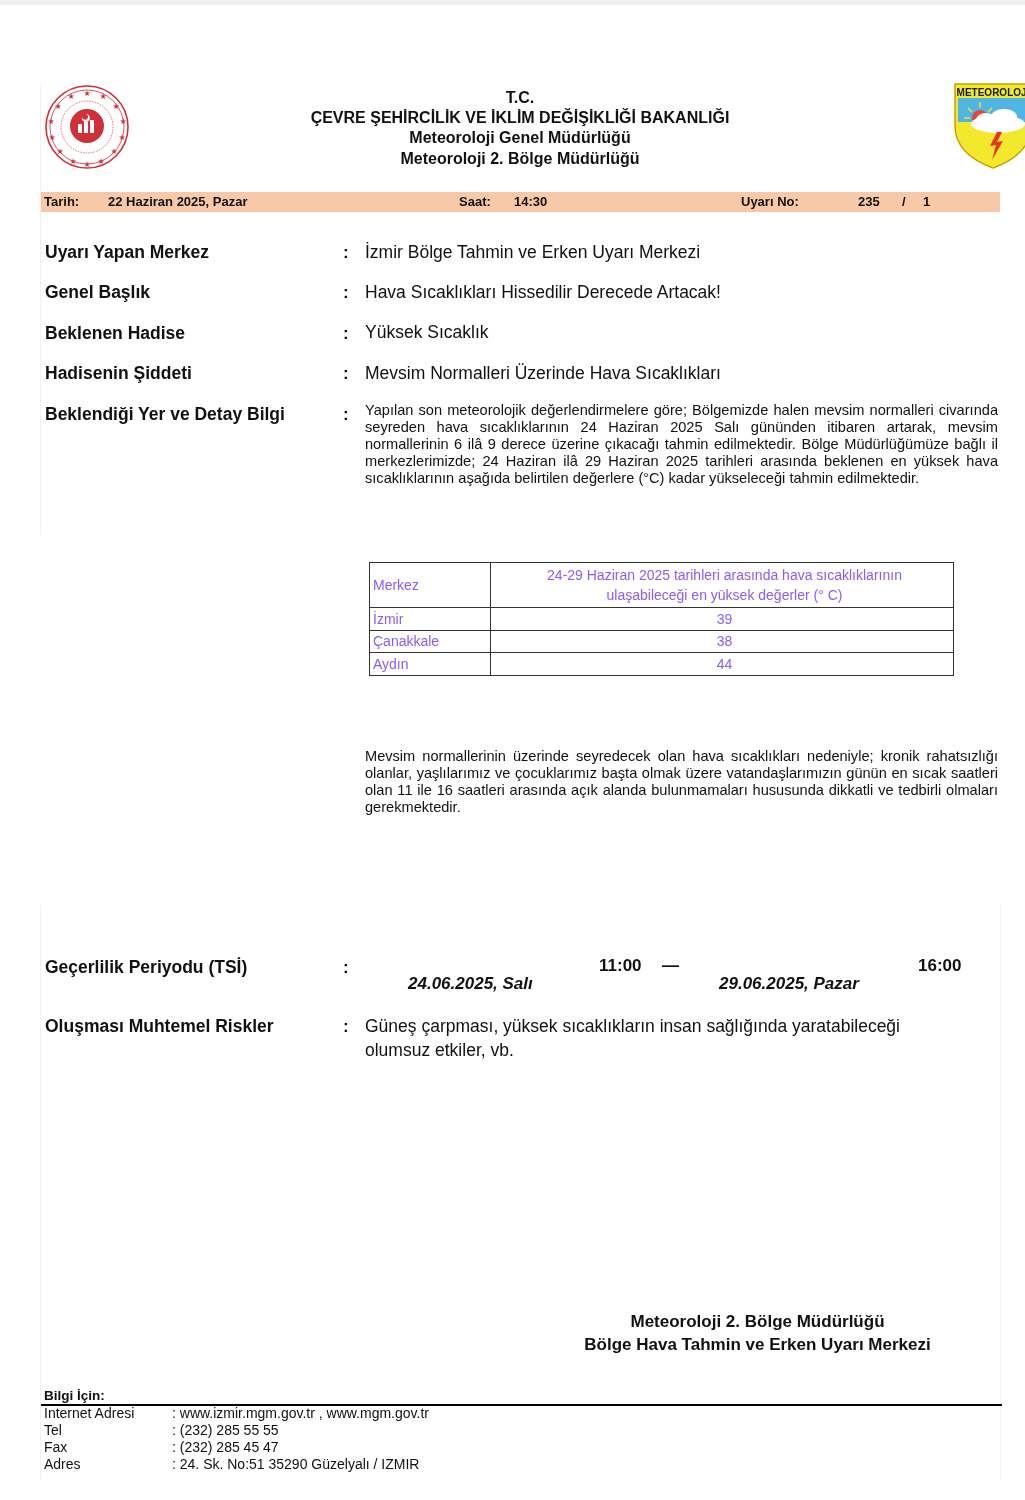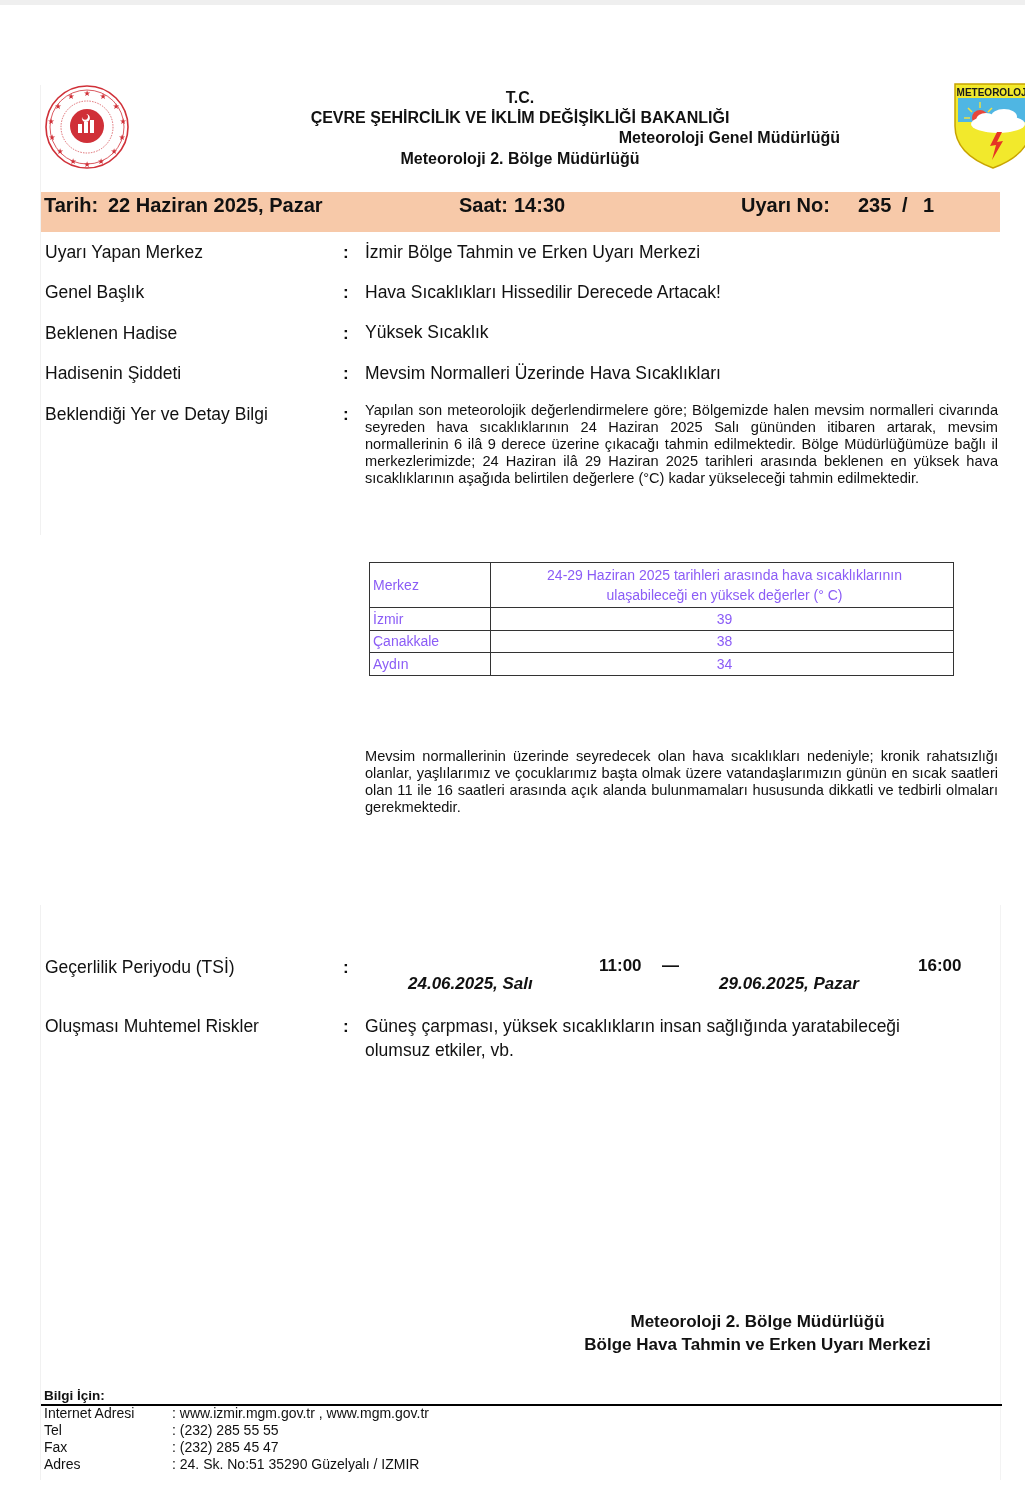--- a/index.html
+++ b/index.html
@@ -8,28 +8,28 @@
   .topbar { position: absolute; left: 0; top: 0; width: 1025px; height: 5px; background: #efefef; }
   .page-edge-left { position: absolute; left: 40px; width: 1px; background: #f1f1f1; }
   .page-edge-right { position: absolute; left: 1000px; width: 1px; background: #f3f3f3; }
 
   
   .logo-left { position: absolute; left: 38px; top: 84px; width: 98px; height: 86px; }
   .logo-right { position: absolute; left: 912px; top: 82px; width: 82px; height: 88px; margin-left: 40px; }
   .header-title { position: absolute; left: 200px; width: 640px; text-align: center; font-weight: bold; font-size: 16px; line-height: 19px; }
   .ht-1 { top: 88px; }
   .ht-2 { top: 108px; }
-  .ht-3 { top: 128px; text-align: right; }
+  .ht-3 { top: 128px; }
   .ht-4 { top: 149px; }
 
-  .info-band { position: absolute; left: 41px; top: 192px; width: 959px; height: 40px; background: #f7c9a9; font-weight: bold; font-size: 20px; }
+  .info-band { position: absolute; left: 41px; top: 192px; width: 959px; height: 20px; background: #f7c9a9; font-weight: bold; font-size: 13px; }
   .info-band span { position: absolute; top: 2px; white-space: nowrap; }
 
   
-  .lbl { position: absolute; left: 45px; font-weight: normal; font-size: 17.5px; white-space: nowrap; }
+  .lbl { position: absolute; left: 45px; font-weight: bold; font-size: 17.5px; white-space: nowrap; }
   .colon { position: absolute; left: 343px; font-weight: bold; font-size: 17px; }
   .val { position: absolute; left: 365px; font-size: 17.5px; white-space: nowrap; }
 
   .para { position: absolute; left: 365px; width: 633px; font-size: 14.6px; line-height: 17px; text-align: justify; text-align-last: left; }
 
   
   .tbl { position: absolute; left: 369px; top: 562px; width: 585px; border-collapse: collapse; font-size: 14px; color: #8b5cf6; }
   .tbl td { border: 1px solid #333; padding: 0 3px; height: 22.5px; line-height: 20px; }
   .tbl .hdr td { height: 45px; }
   .tbl td.c1 { width: 121px; }
@@ -150,21 +150,21 @@
   <tr>
     <td class="c1">İzmir</td>
     <td class="c2">39</td>
   </tr>
   <tr>
     <td class="c1">Çanakkale</td>
     <td class="c2">38</td>
   </tr>
   <tr>
     <td class="c1">Aydın</td>
-    <td class="c2">34</td>
+    <td class="c2">44</td>
   </tr>
 </tbody>
   </table>
 
 <div class="para" style="top:748px">Mevsim normallerinin üzerinde seyredecek olan hava sıcaklıkları nedeniyle; kronik rahatsızlığı olanlar, yaşlılarımız ve çocuklarımız başta olmak üzere vatandaşlarımızın günün en sıcak saatleri olan 11 ile 16 saatleri arasında açık alanda bulunmamaları hususunda dikkatli ve tedbirli olmaları gerekmektedir.</div>
 
 <div class="lbl" style="top:957px">Geçerlilik Periyodu (TSİ)</div>
 <div class="colon" style="top:958px">:</div>
 <div class="valid it" style="left:408px">24.06.2025, Salı</div>
 <div class="valid" style="left:599px">11:00</div>

